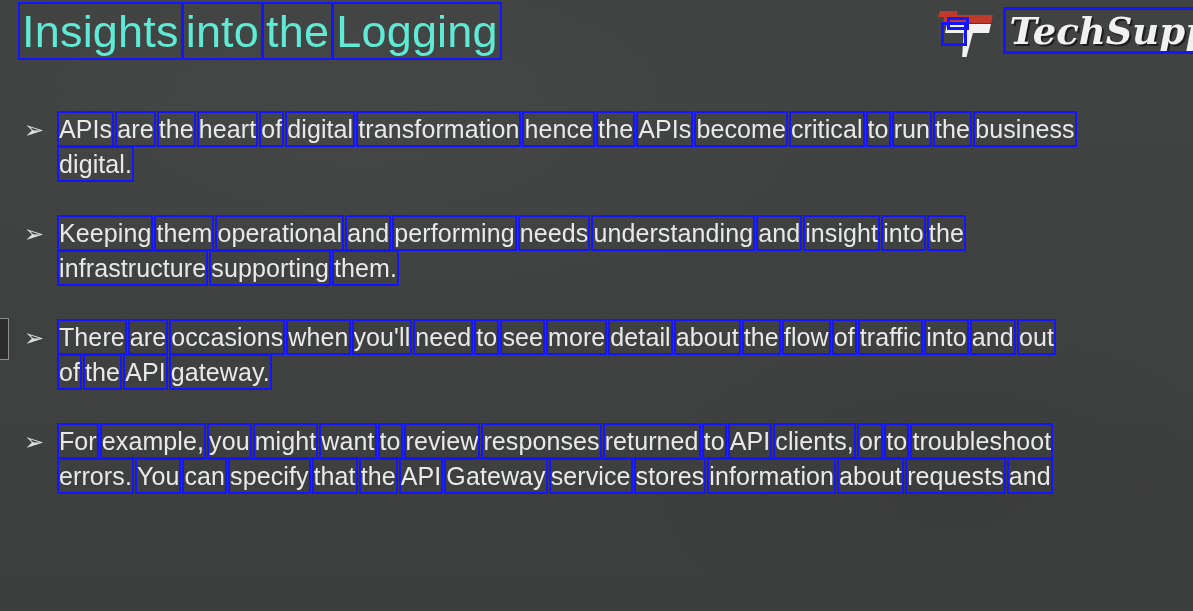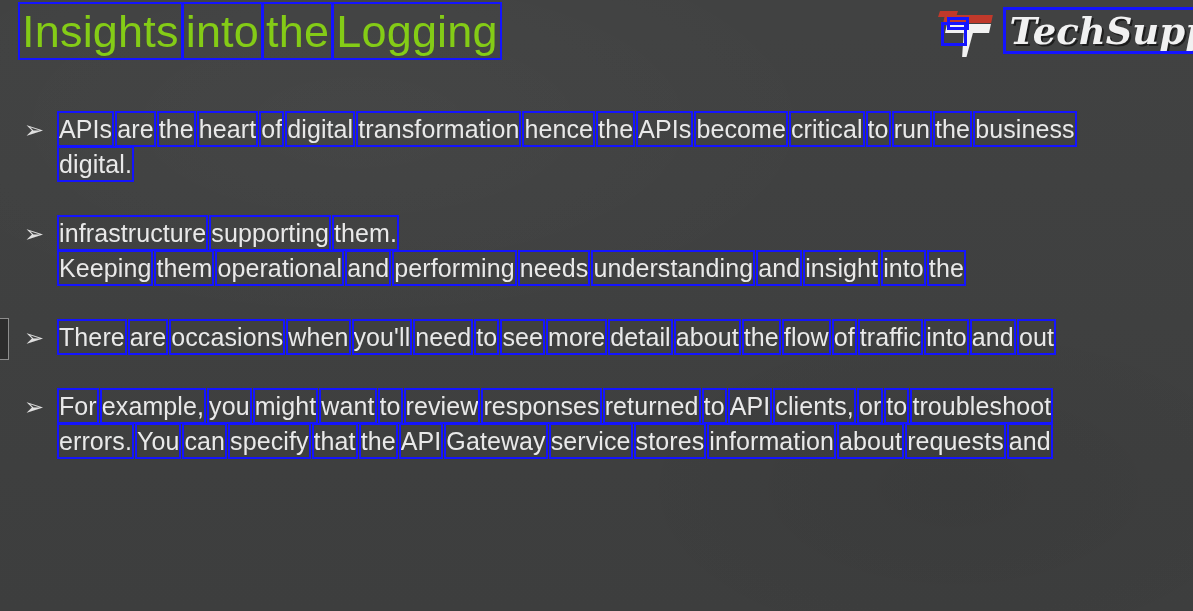--- a/index.html
+++ b/index.html
@@ -53,21 +53,21 @@
     top: 6px;
     right: 0;
     height: 58px;
   }
   #page-title {
     position: absolute;
     left: 0;
     top: 0;
     font-size: 45px;
     line-height: 52px;
-    color: #84cc16;
+    color: #5eead4;
     font-weight: 400;
     letter-spacing: 0.2px;
     white-space: nowrap;
   }
   #page-title .w { margin-right: 7px; }
   #page-title .w::after { top: -4px; bottom: -2px; left: -4px; right: -4px; }
 
   
   #brand {
     position: absolute;
@@ -227,28 +227,29 @@
       <div class="bullet">
         <span class="bullet-marker">➢</span>
         <div class="bullet-text">
           <div><span class="w">APIs</span><span class="w">are</span><span class="w">the</span><span class="w">heart</span><span class="w">of</span><span class="w">digital</span><span class="w">transformation</span><span class="w">hence</span><span class="w">the</span><span class="w">APIs</span><span class="w">become</span><span class="w">critical</span><span class="w">to</span><span class="w">run</span><span class="w">the</span><span class="w">business</span></div>
           <div><span class="w">digital.</span></div>
         </div>
       </div>
       <div class="bullet">
         <span class="bullet-marker">➢</span>
         <div class="bullet-text">
+          <div><span class="w">Keeping</span><span class="w">them</span><span class="w">operational</span><span class="w">and</span><span class="w">performing</span><span class="w">needs</span><span class="w">understanding</span><span class="w">and</span><span class="w">insight</span><span class="w">into</span><span class="w">the</span></div>
           <div><span class="w">infrastructure</span><span class="w">supporting</span><span class="w">them.</span></div>
-          <div><span class="w">Keeping</span><span class="w">them</span><span class="w">operational</span><span class="w">and</span><span class="w">performing</span><span class="w">needs</span><span class="w">understanding</span><span class="w">and</span><span class="w">insight</span><span class="w">into</span><span class="w">the</span></div>
         </div>
       </div>
       <div class="bullet">
         <span class="bullet-marker">➢</span>
         <div class="bullet-text">
           <div><span class="w">There</span><span class="w">are</span><span class="w">occasions</span><span class="w">when</span><span class="w">you'll</span><span class="w">need</span><span class="w">to</span><span class="w">see</span><span class="w">more</span><span class="w">detail</span><span class="w">about</span><span class="w">the</span><span class="w">flow</span><span class="w">of</span><span class="w">traffic</span><span class="w">into</span><span class="w">and</span><span class="w">out</span></div>
+          <div><span class="w">of</span><span class="w">the</span><span class="w">API</span><span class="w">gateway.</span></div>
         </div>
       </div>
       <div class="bullet">
         <span class="bullet-marker">➢</span>
         <div class="bullet-text">
           <div><span class="w">For</span><span class="w">example,</span><span class="w">you</span><span class="w">might</span><span class="w">want</span><span class="w">to</span><span class="w">review</span><span class="w">responses</span><span class="w">returned</span><span class="w">to</span><span class="w">API</span><span class="w">clients,</span><span class="w">or</span><span class="w">to</span><span class="w">troubleshoot</span></div>
           <div><span class="w">errors.</span><span class="w">You</span><span class="w">can</span><span class="w">specify</span><span class="w">that</span><span class="w">the</span><span class="w">API</span><span class="w">Gateway</span><span class="w">service</span><span class="w">stores</span><span class="w">information</span><span class="w">about</span><span class="w">requests</span><span class="w">and</span></div>
         </div>
       </div>
     </div>

